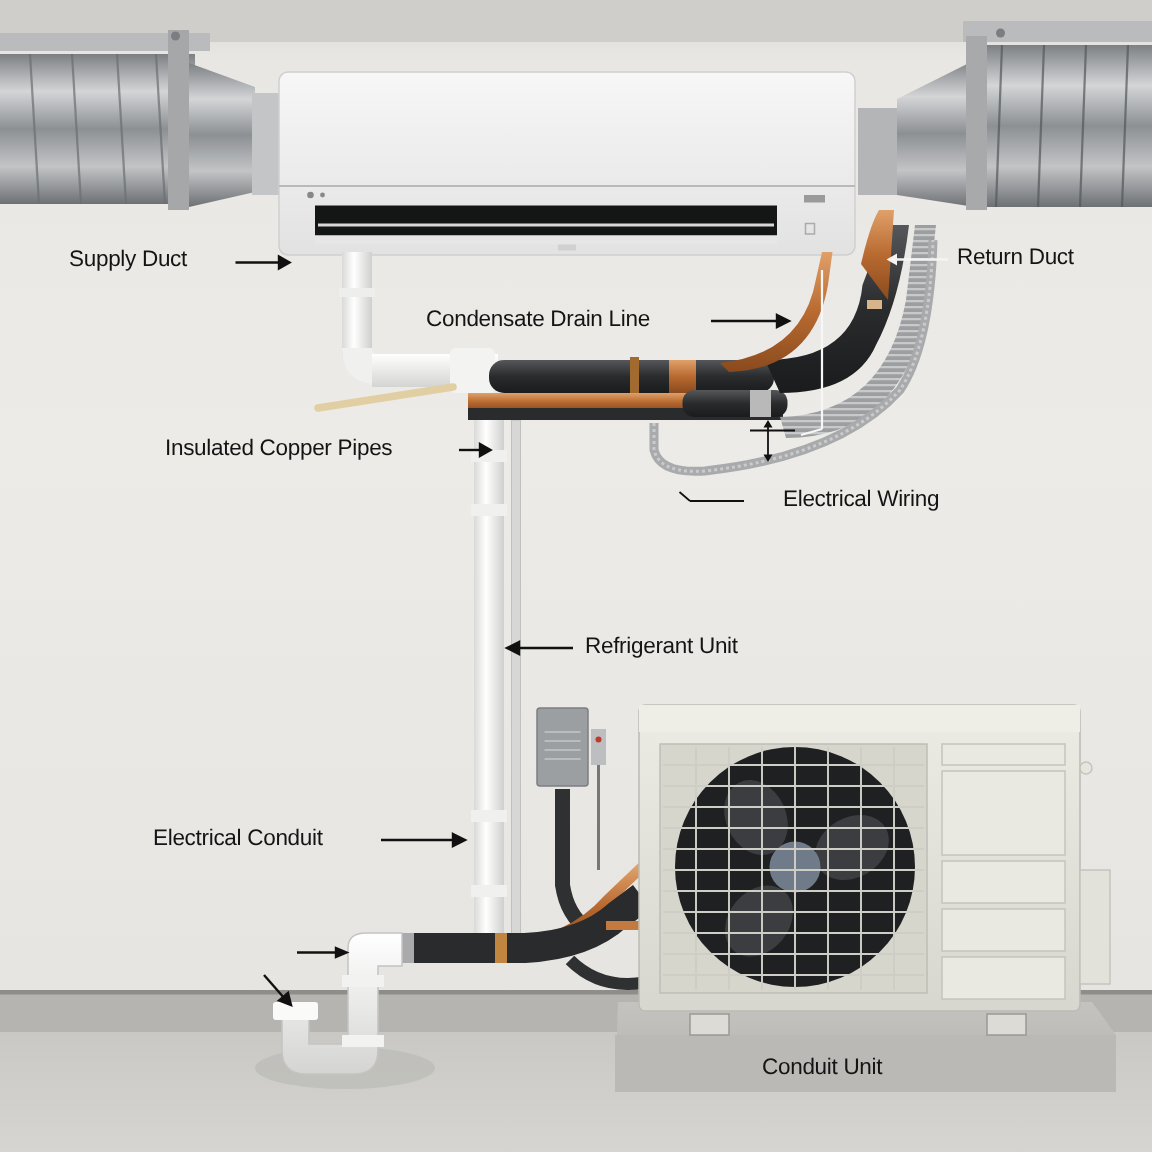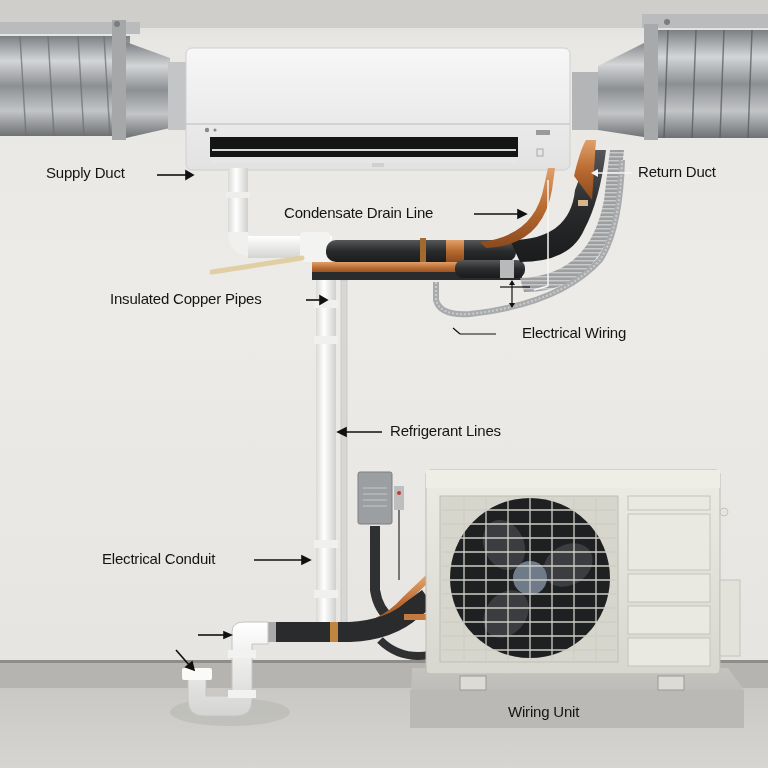--- a/index.html
+++ b/index.html
@@ -256,17 +256,17 @@
     <line x1="176" y1="650" x2="190" y2="666"></line>
         <path d="M186 667 L194 670 L192 662 Z"></path>
   </g>
 </svg>
 
 <div class="label" style="left:46px;top:164px;">Supply Duct</div>
 <div class="label" style="left:638px;top:163px;">Return Duct</div>
 <div class="label" style="left:284px;top:204px;">Condensate Drain Line</div>
 <div class="label" style="left:110px;top:290px;">Insulated Copper Pipes</div>
 <div class="label" style="left:502px;top:324px;margin-left:20px;">Electrical Wiring</div>
-<div class="label" style="left:390px;top:422px;">Refrigerant Lines</div>
+<div class="label" style="left:390px;top:422px;">Refrigerant Unit</div>
 <div class="label" style="left:102px;top:550px;">Electrical Conduit</div>
-<div class="label" style="left:508px;top:703px;">Wiring Unit</div>
+<div class="label" style="left:508px;top:703px;">Conduit Unit</div>
 
 </div>
 
 </body></html>

